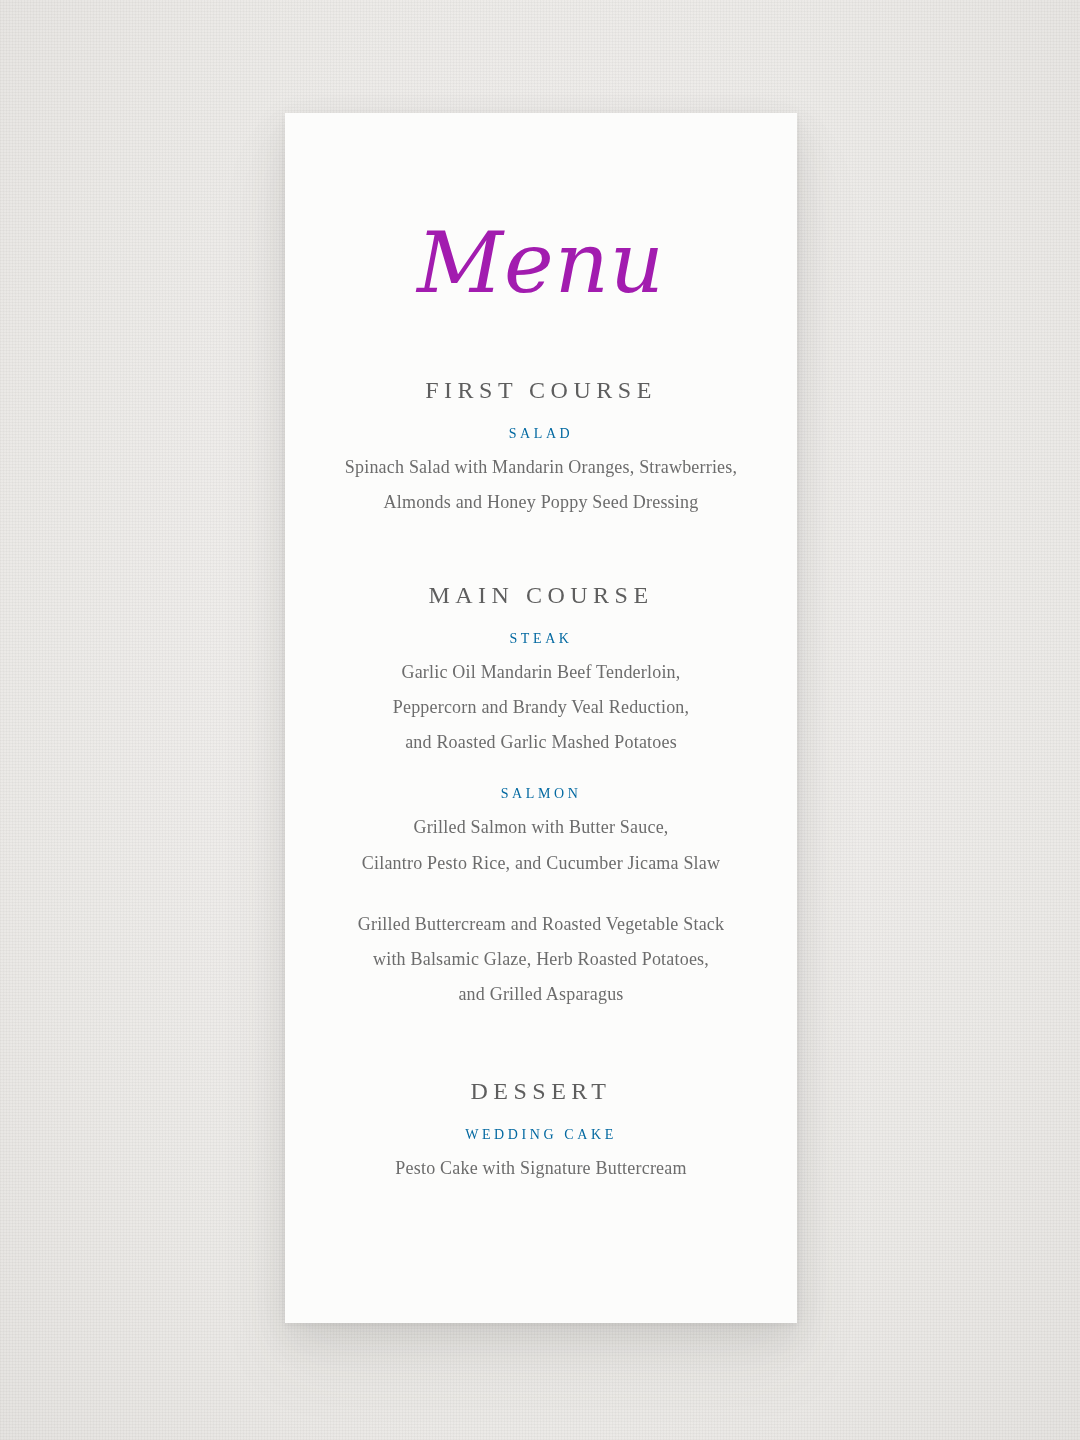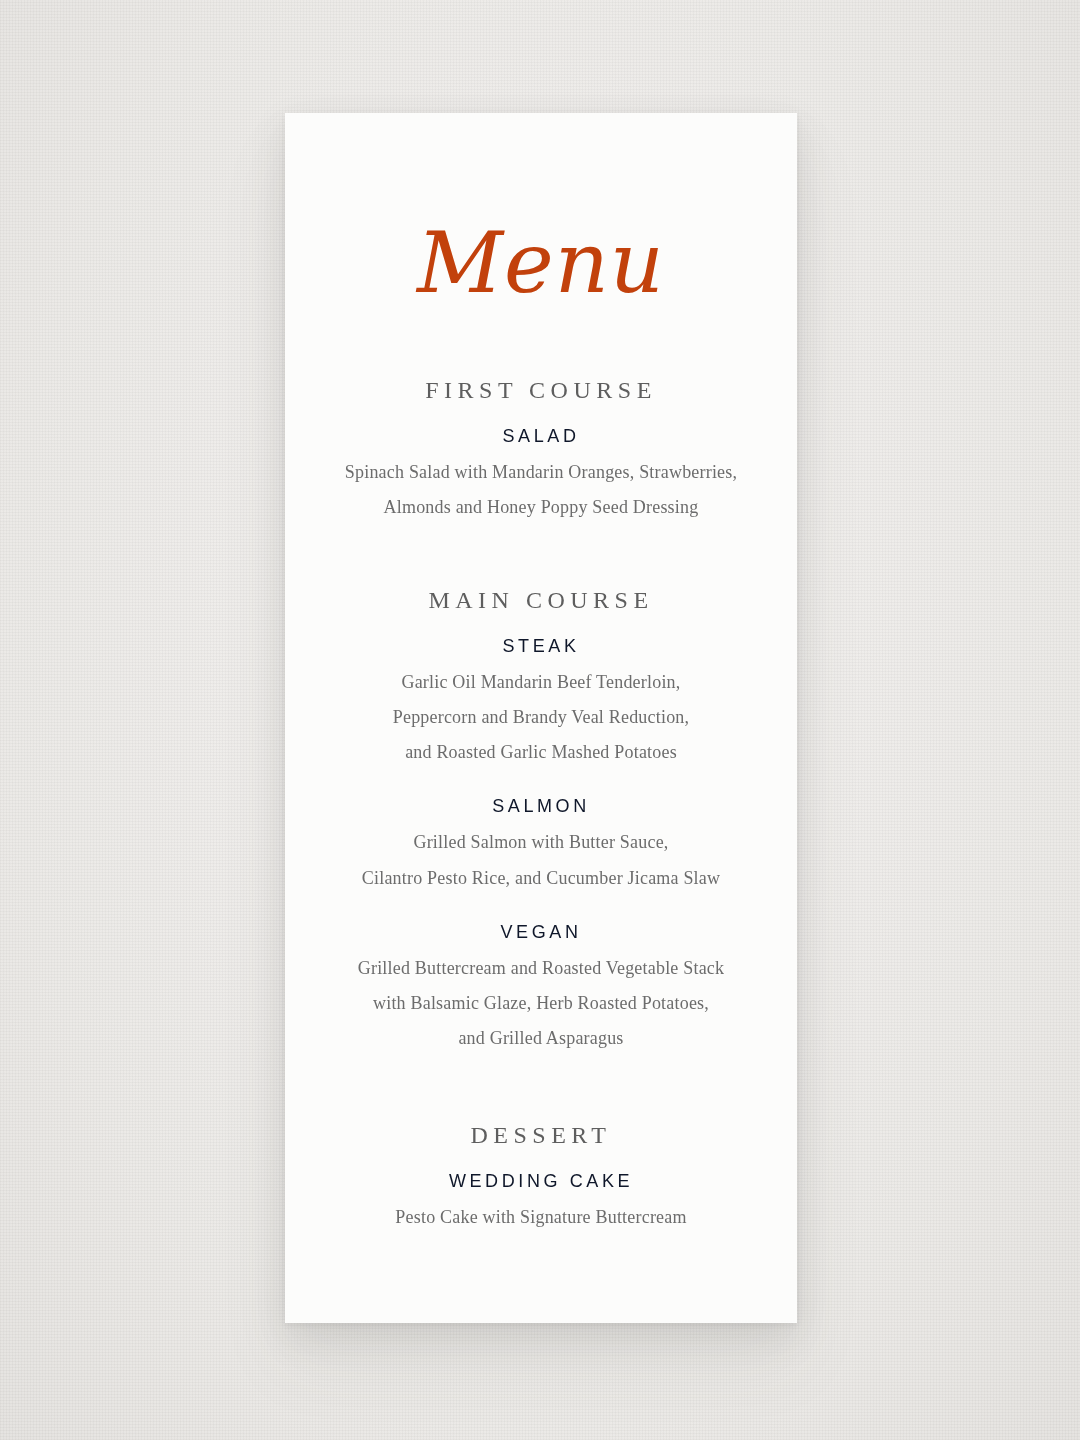--- a/index.html
+++ b/index.html
@@ -42,21 +42,21 @@
     text-align: center;
     color: #6e6e6e;
   }
 
   .menu-title {
     font-family: "DejaVu Serif", "Liberation Serif", serif;
     font-style: italic;
     font-weight: 400;
     font-size: 84px;
     line-height: 1;
-    color: #c2410c;
+    color: #a21caf;
     margin: 0;
     padding-top: 108px;
     letter-spacing: 1px;
   }
 
   .section {
     margin-top: 0;
   }
   .section.first { padding-top: 72px; }
   .section.main  { padding-top: 62px; }
@@ -71,24 +71,24 @@
     text-transform: uppercase;
     font-weight: 400;
   }
 
   .course {
     margin-bottom: 26px;
   }
   .course:last-child { margin-bottom: 0; }
 
   .course-name {
-    font-family: Liberation Sans, sans-serif;
-    font-size: 18px;
+    font-family: Liberation Serif, serif;
+    font-size: 14px;
     letter-spacing: 3.6px;
-    color: #0f172a;
+    color: #0369a1;
     margin: 0 0 8px 0;
     text-transform: uppercase;
   }
 
   .course-desc {
     font-family: "Liberation Serif", serif;
     font-size: 18px;
     line-height: 1.95;
     color: #6c6c6c;
     margin: 0;
@@ -131,21 +131,20 @@
 
     <div class="course">
       <div class="course-name">SALMON</div>
       <p class="course-desc">
         <span class="line">Grilled Salmon with Butter Sauce,</span>
         <span class="line">Cilantro Pesto Rice, and Cucumber Jicama Slaw</span>
       </p>
     </div>
 
     <div class="course">
-      <div class="course-name">VEGAN</div>
       <p class="course-desc">
         <span class="line">Grilled Buttercream and Roasted Vegetable Stack</span>
         <span class="line">with Balsamic Glaze, Herb Roasted Potatoes,</span>
         <span class="line">and Grilled Asparagus</span>
       </p>
     </div>
   </div>
 
   <div class="section dessert">
     <h2 class="section-heading">DESSERT</h2>

